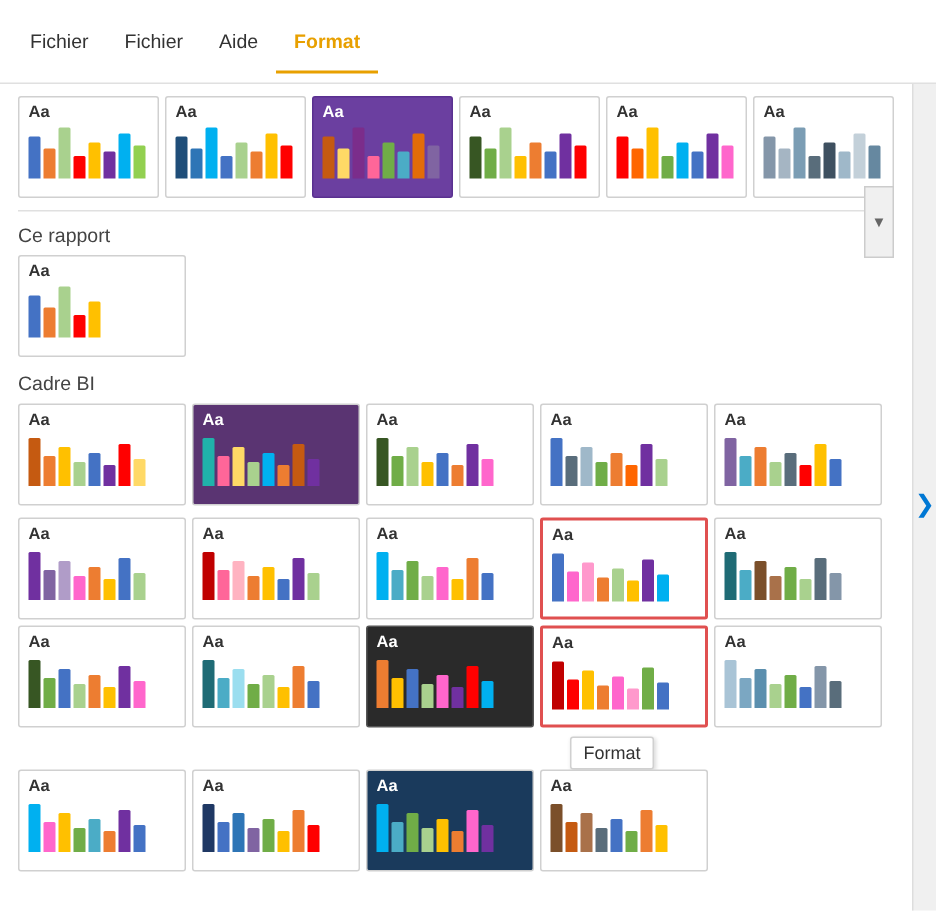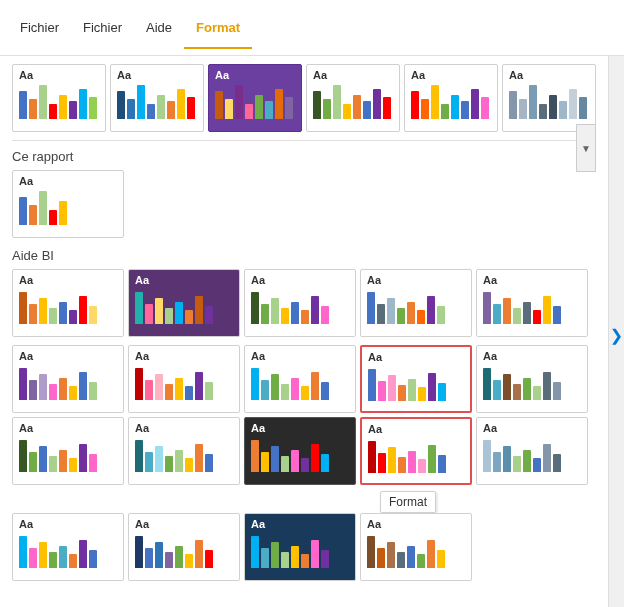--- a/index.html
+++ b/index.html
@@ -288,21 +288,21 @@
           <div class="mini-bars">
             <div class="bar" style="height:28px;background:#4472C4;"></div>
             <div class="bar" style="height:20px;background:#ED7D31;"></div>
             <div class="bar" style="height:34px;background:#A9D18E;"></div>
             <div class="bar" style="height:15px;background:#FF0000;"></div>
             <div class="bar" style="height:24px;background:#FFC000;"></div>
           </div>
         </div>
       </div>
 
-      <div class="section-label">Aide BI</div>
+      <div class="section-label">Cadre BI</div>
 
       <div class="theme-grid" style="grid-template-columns: repeat(5, 112px);">
         <div class="theme-card">
           <div class="card-title">Aa</div>
           <div class="mini-bars">
             <div class="bar" style="height:32px;background:#C55A11;"></div>
             <div class="bar" style="height:20px;background:#ED7D31;"></div>
             <div class="bar" style="height:26px;background:#FFC000;"></div>
             <div class="bar" style="height:16px;background:#A9D18E;"></div>
             <div class="bar" style="height:22px;background:#4472C4;"></div>

